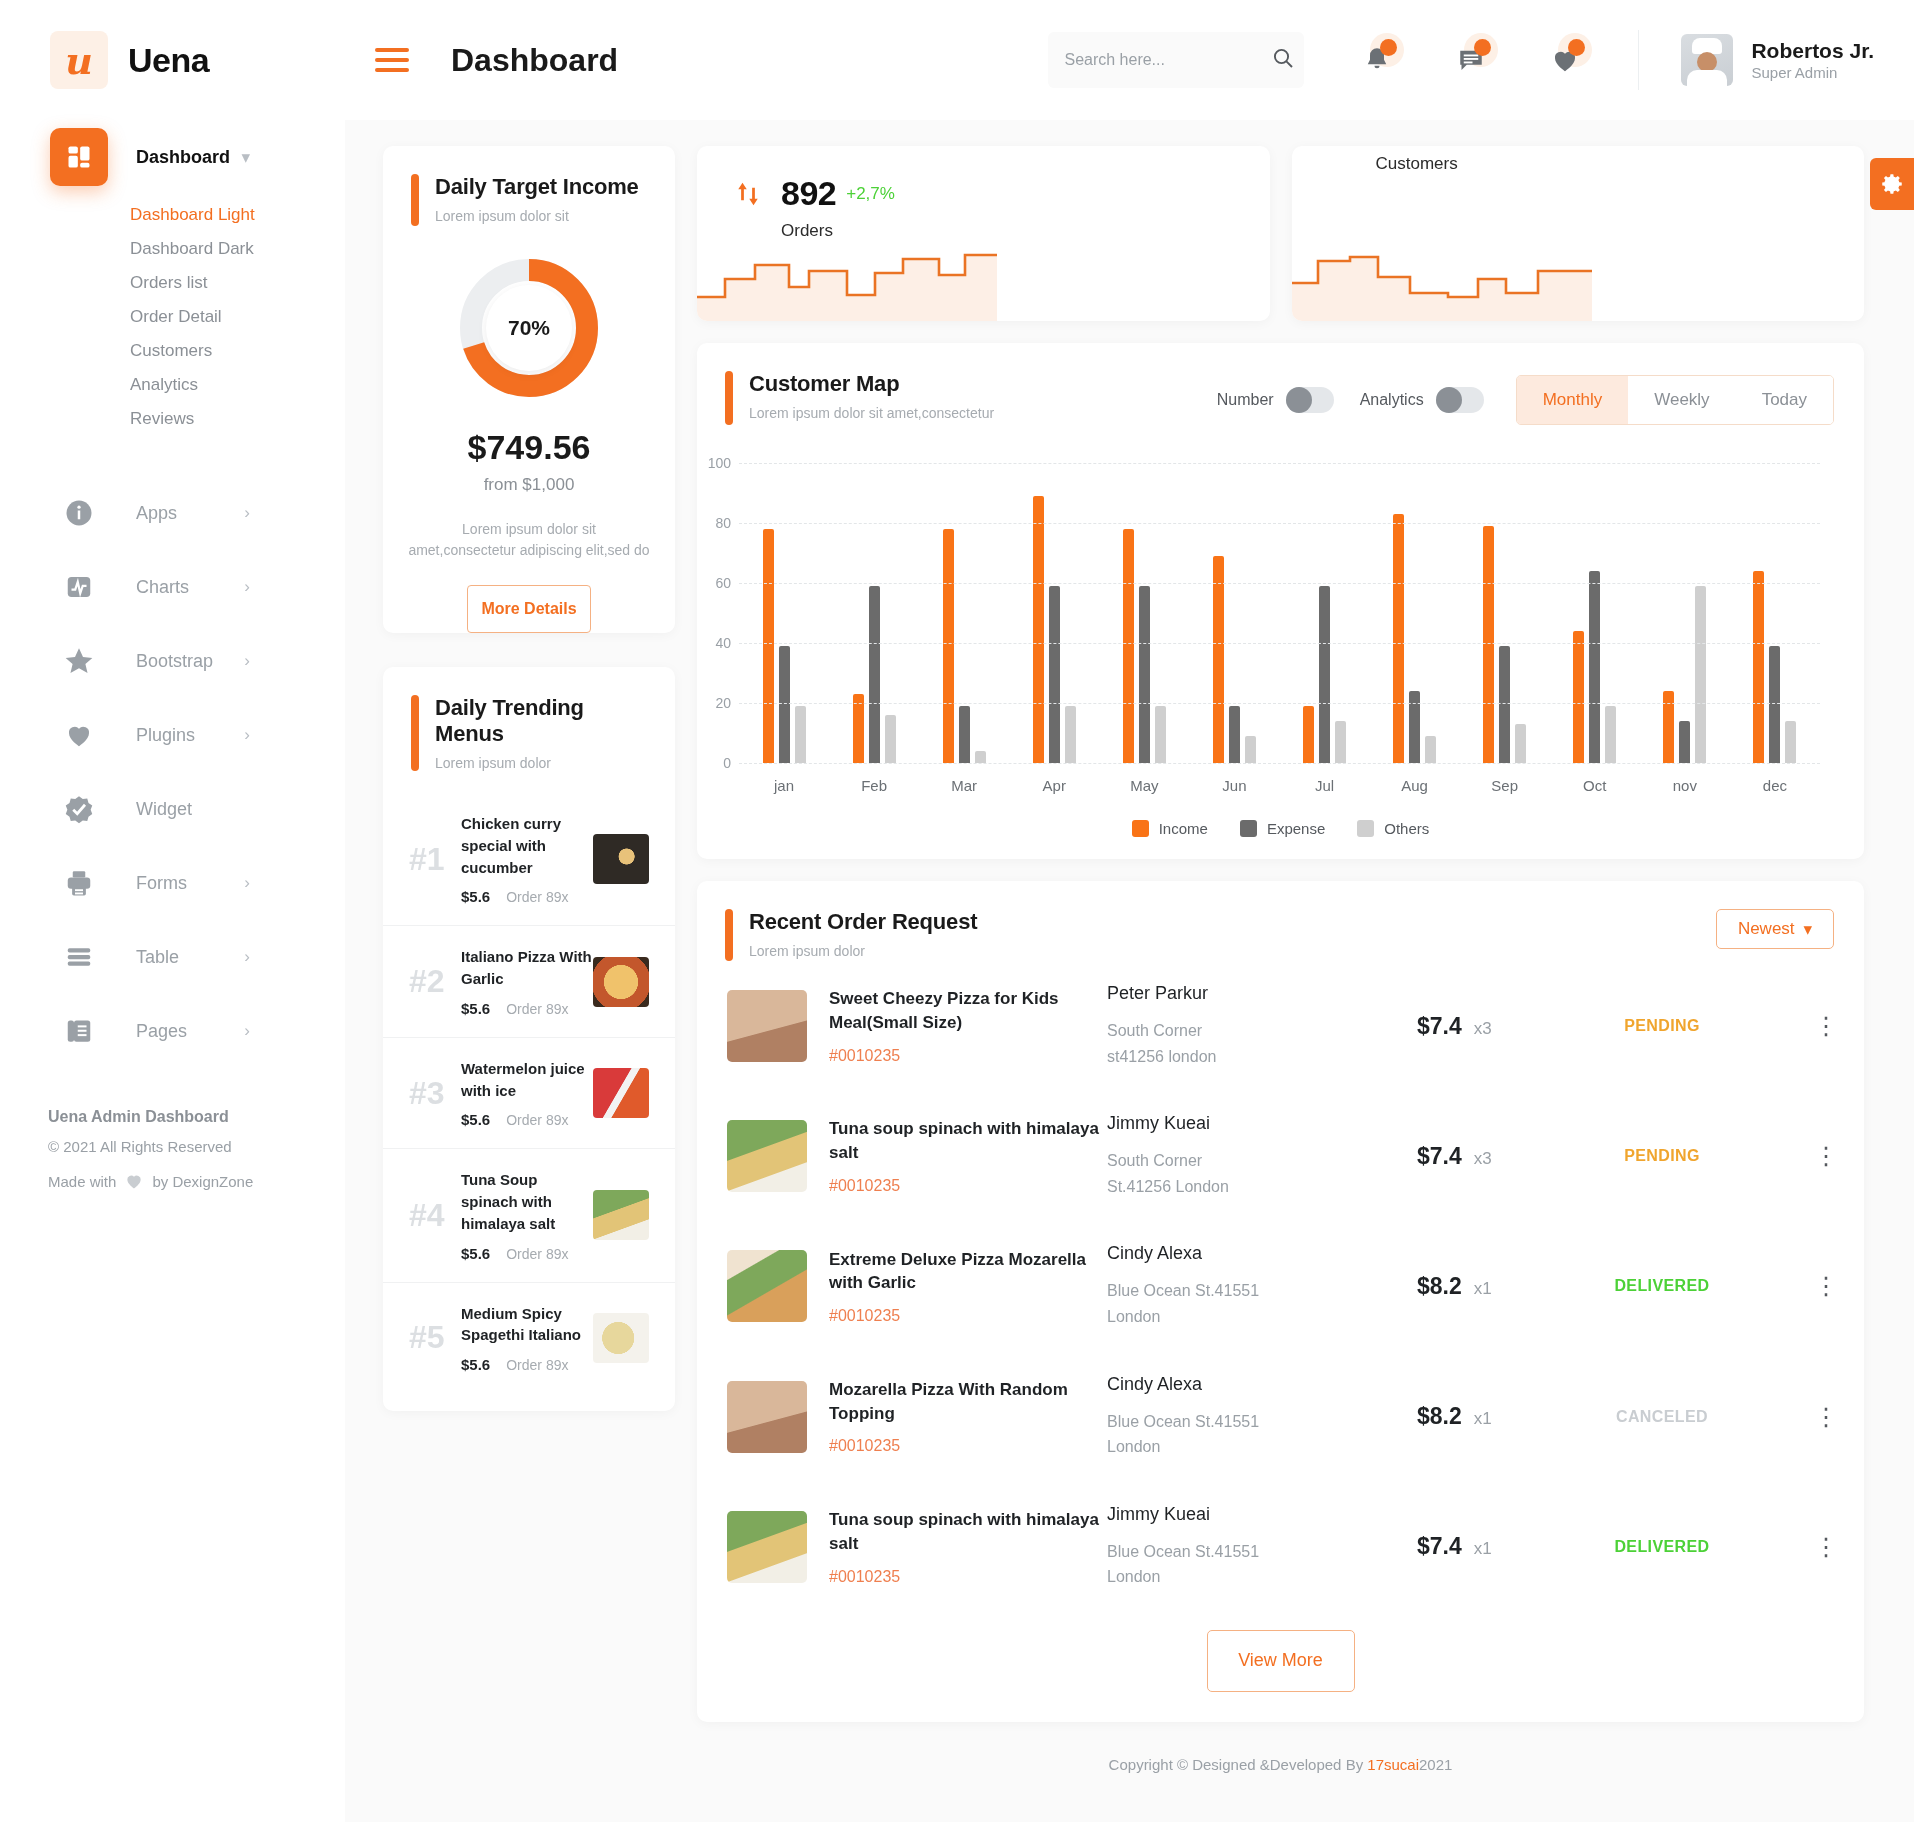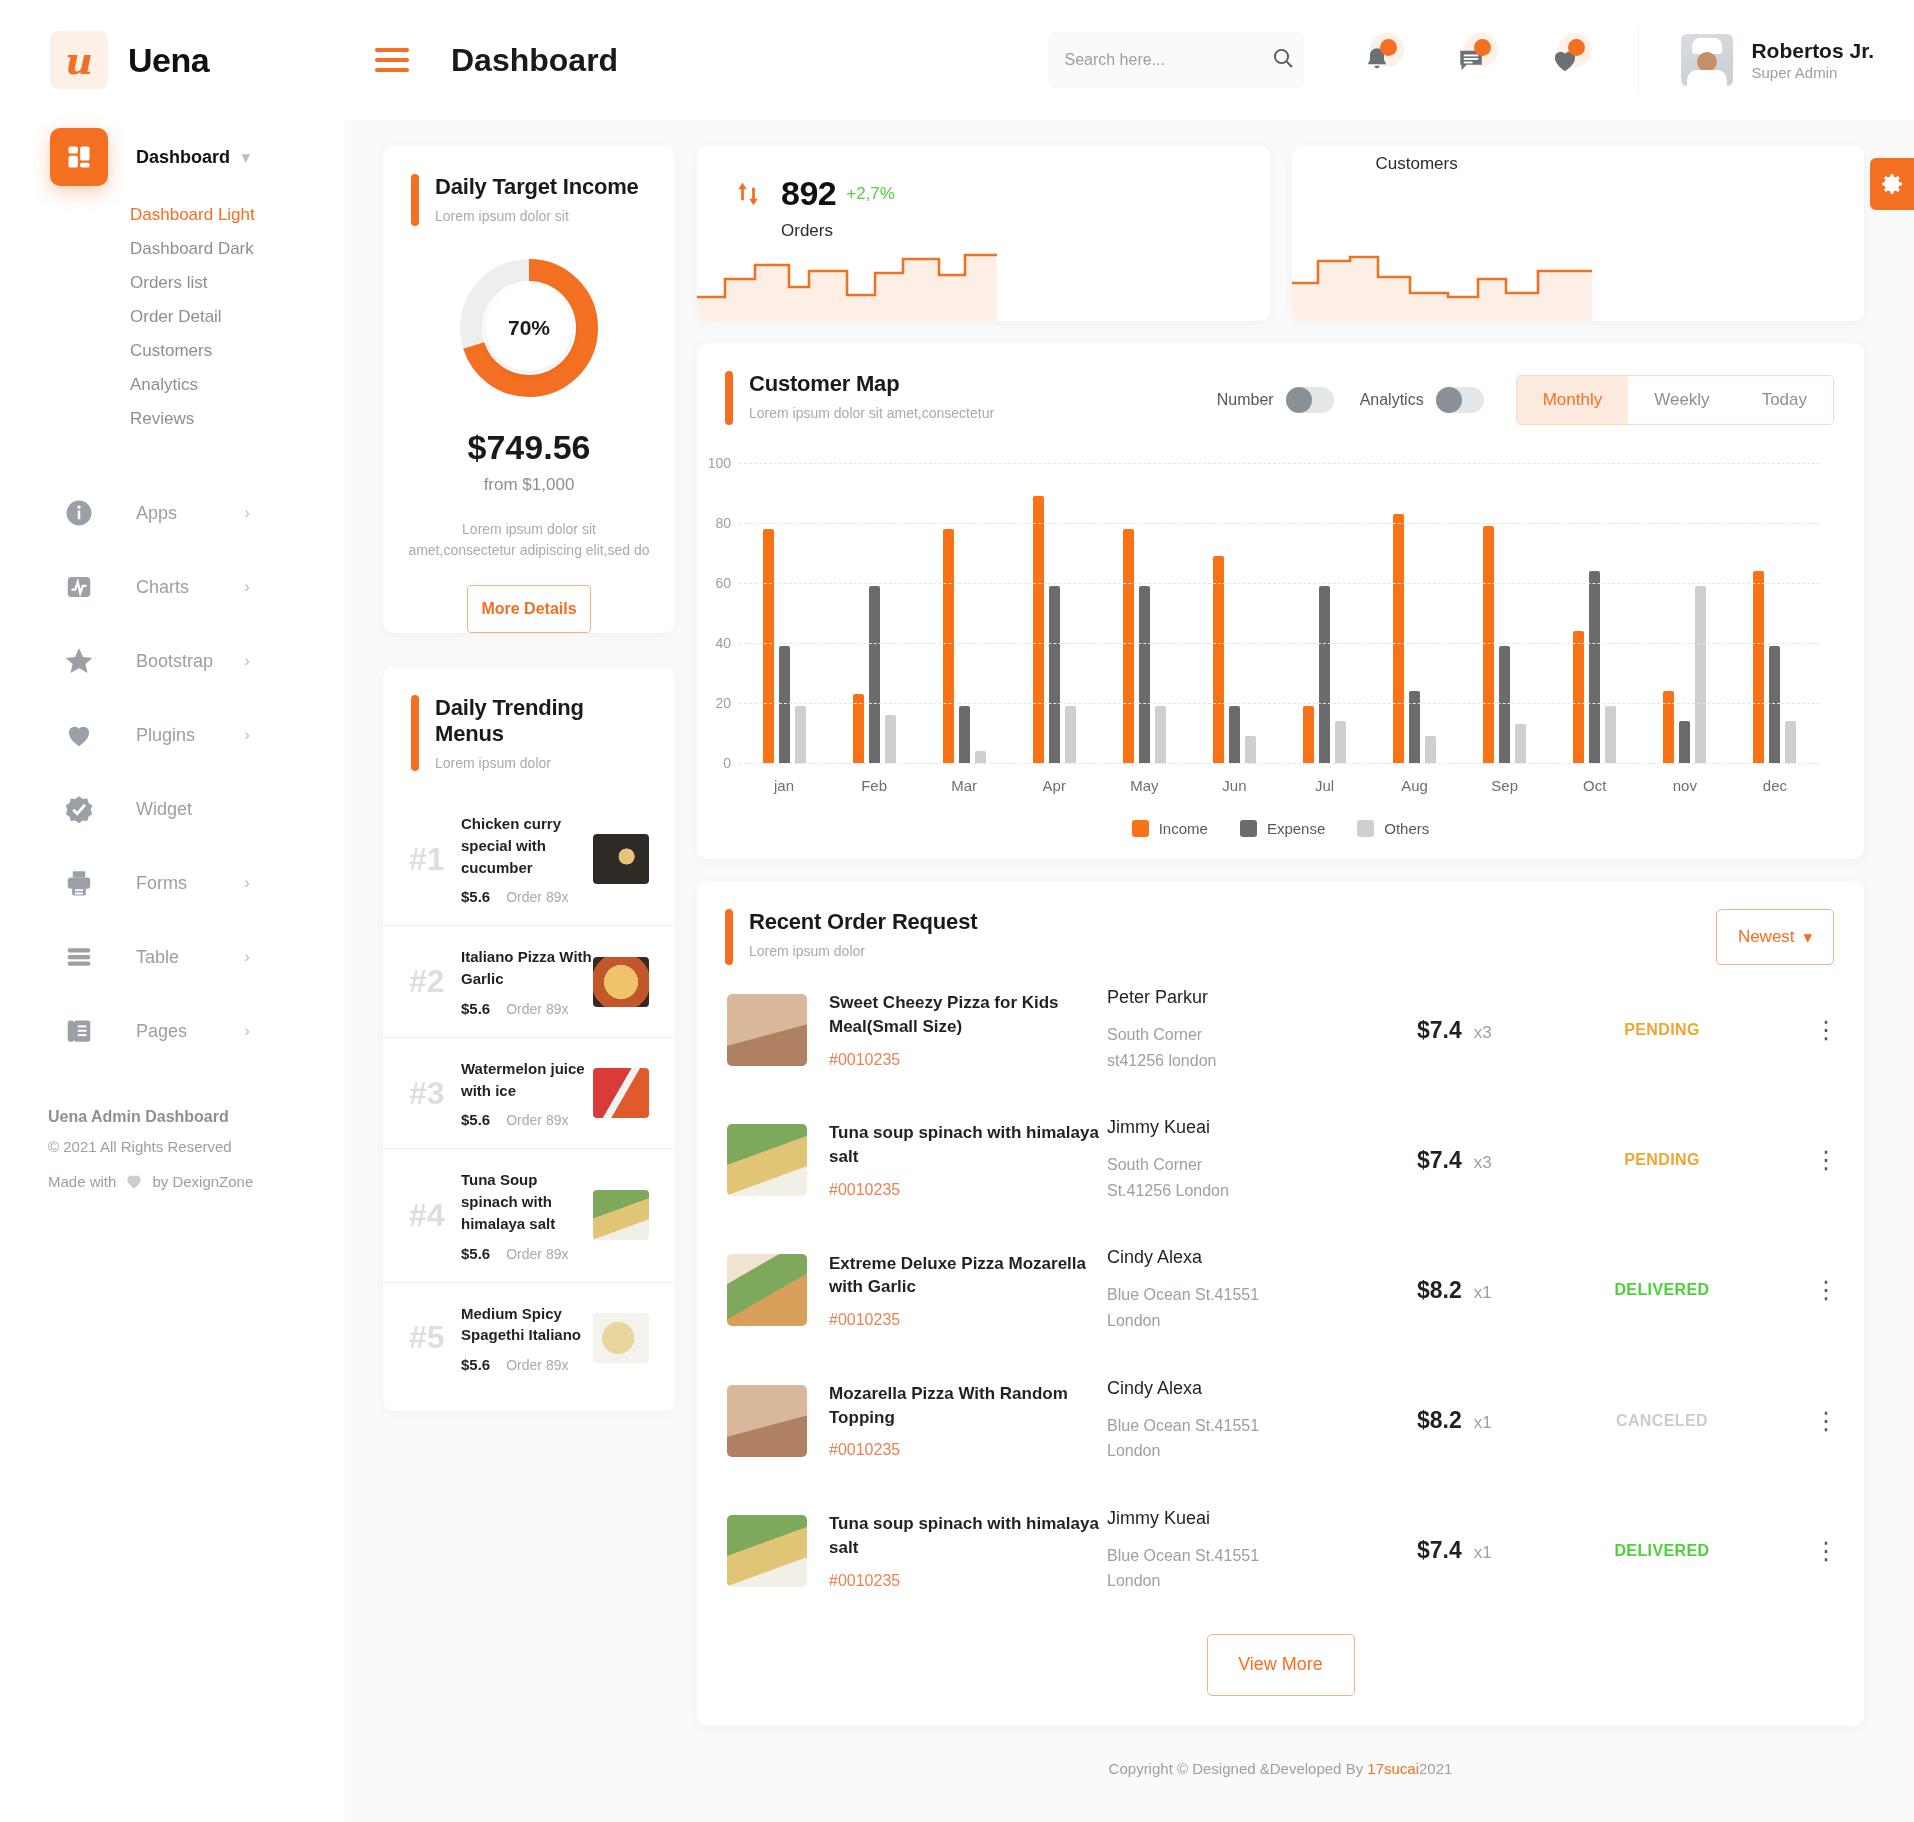--- a/index.html
+++ b/index.html
@@ -165,21 +165,21 @@
   .trend-mid { flex: 1; }
   .trend-name { font-size: 15px; font-weight: bold; color: #1f2225; line-height: 1.45; }
   .trend-meta { margin-top: 10px; font-size: 15px; }
   .trend-price { font-weight: bold; color: #1f2225; }
   .trend-orders { color: #a6abb0; margin-left: 16px; font-size: 14px; }
   .thumb { width: 56px; height: 50px; border-radius: 4px; flex: 0 0 56px; }
 
   
   .orders-card { margin-top: 22px; padding-bottom: 30px; }
   .newest-btn {
-    margin-left: auto; width: 118px; height: 56px; border: 1px solid #f5b183; border-radius: 5px;
+    margin-left: auto; width: 118px; height: 40px; border: 1px solid #f5b183; border-radius: 5px;
     background: #fff; color: #f36f21; font-size: 17px; display: flex; align-items: center;
     justify-content: center; gap: 9px; cursor: pointer;
   }
   .order-row { display: flex; align-items: center; padding: 22px 30px 22px 30px; justify-content: flex-end; }
   .o-thumb { width: 80px; height: 72px; border-radius: 5px; flex: 0 0 80px; }
   .o-item { width: 300px; flex: 0 0 300px; padding-left: 22px; }
   .o-name { font-size: 17px; font-weight: bold; color: #1f2225; line-height: 1.4; }
   .o-id { margin-top: 12px; font-size: 16px; color: #ef7f4f; }
   .o-cust { width: 310px; flex: 0 0 310px; }
   .o-cname { font-size: 18px; color: #1f2225; }

